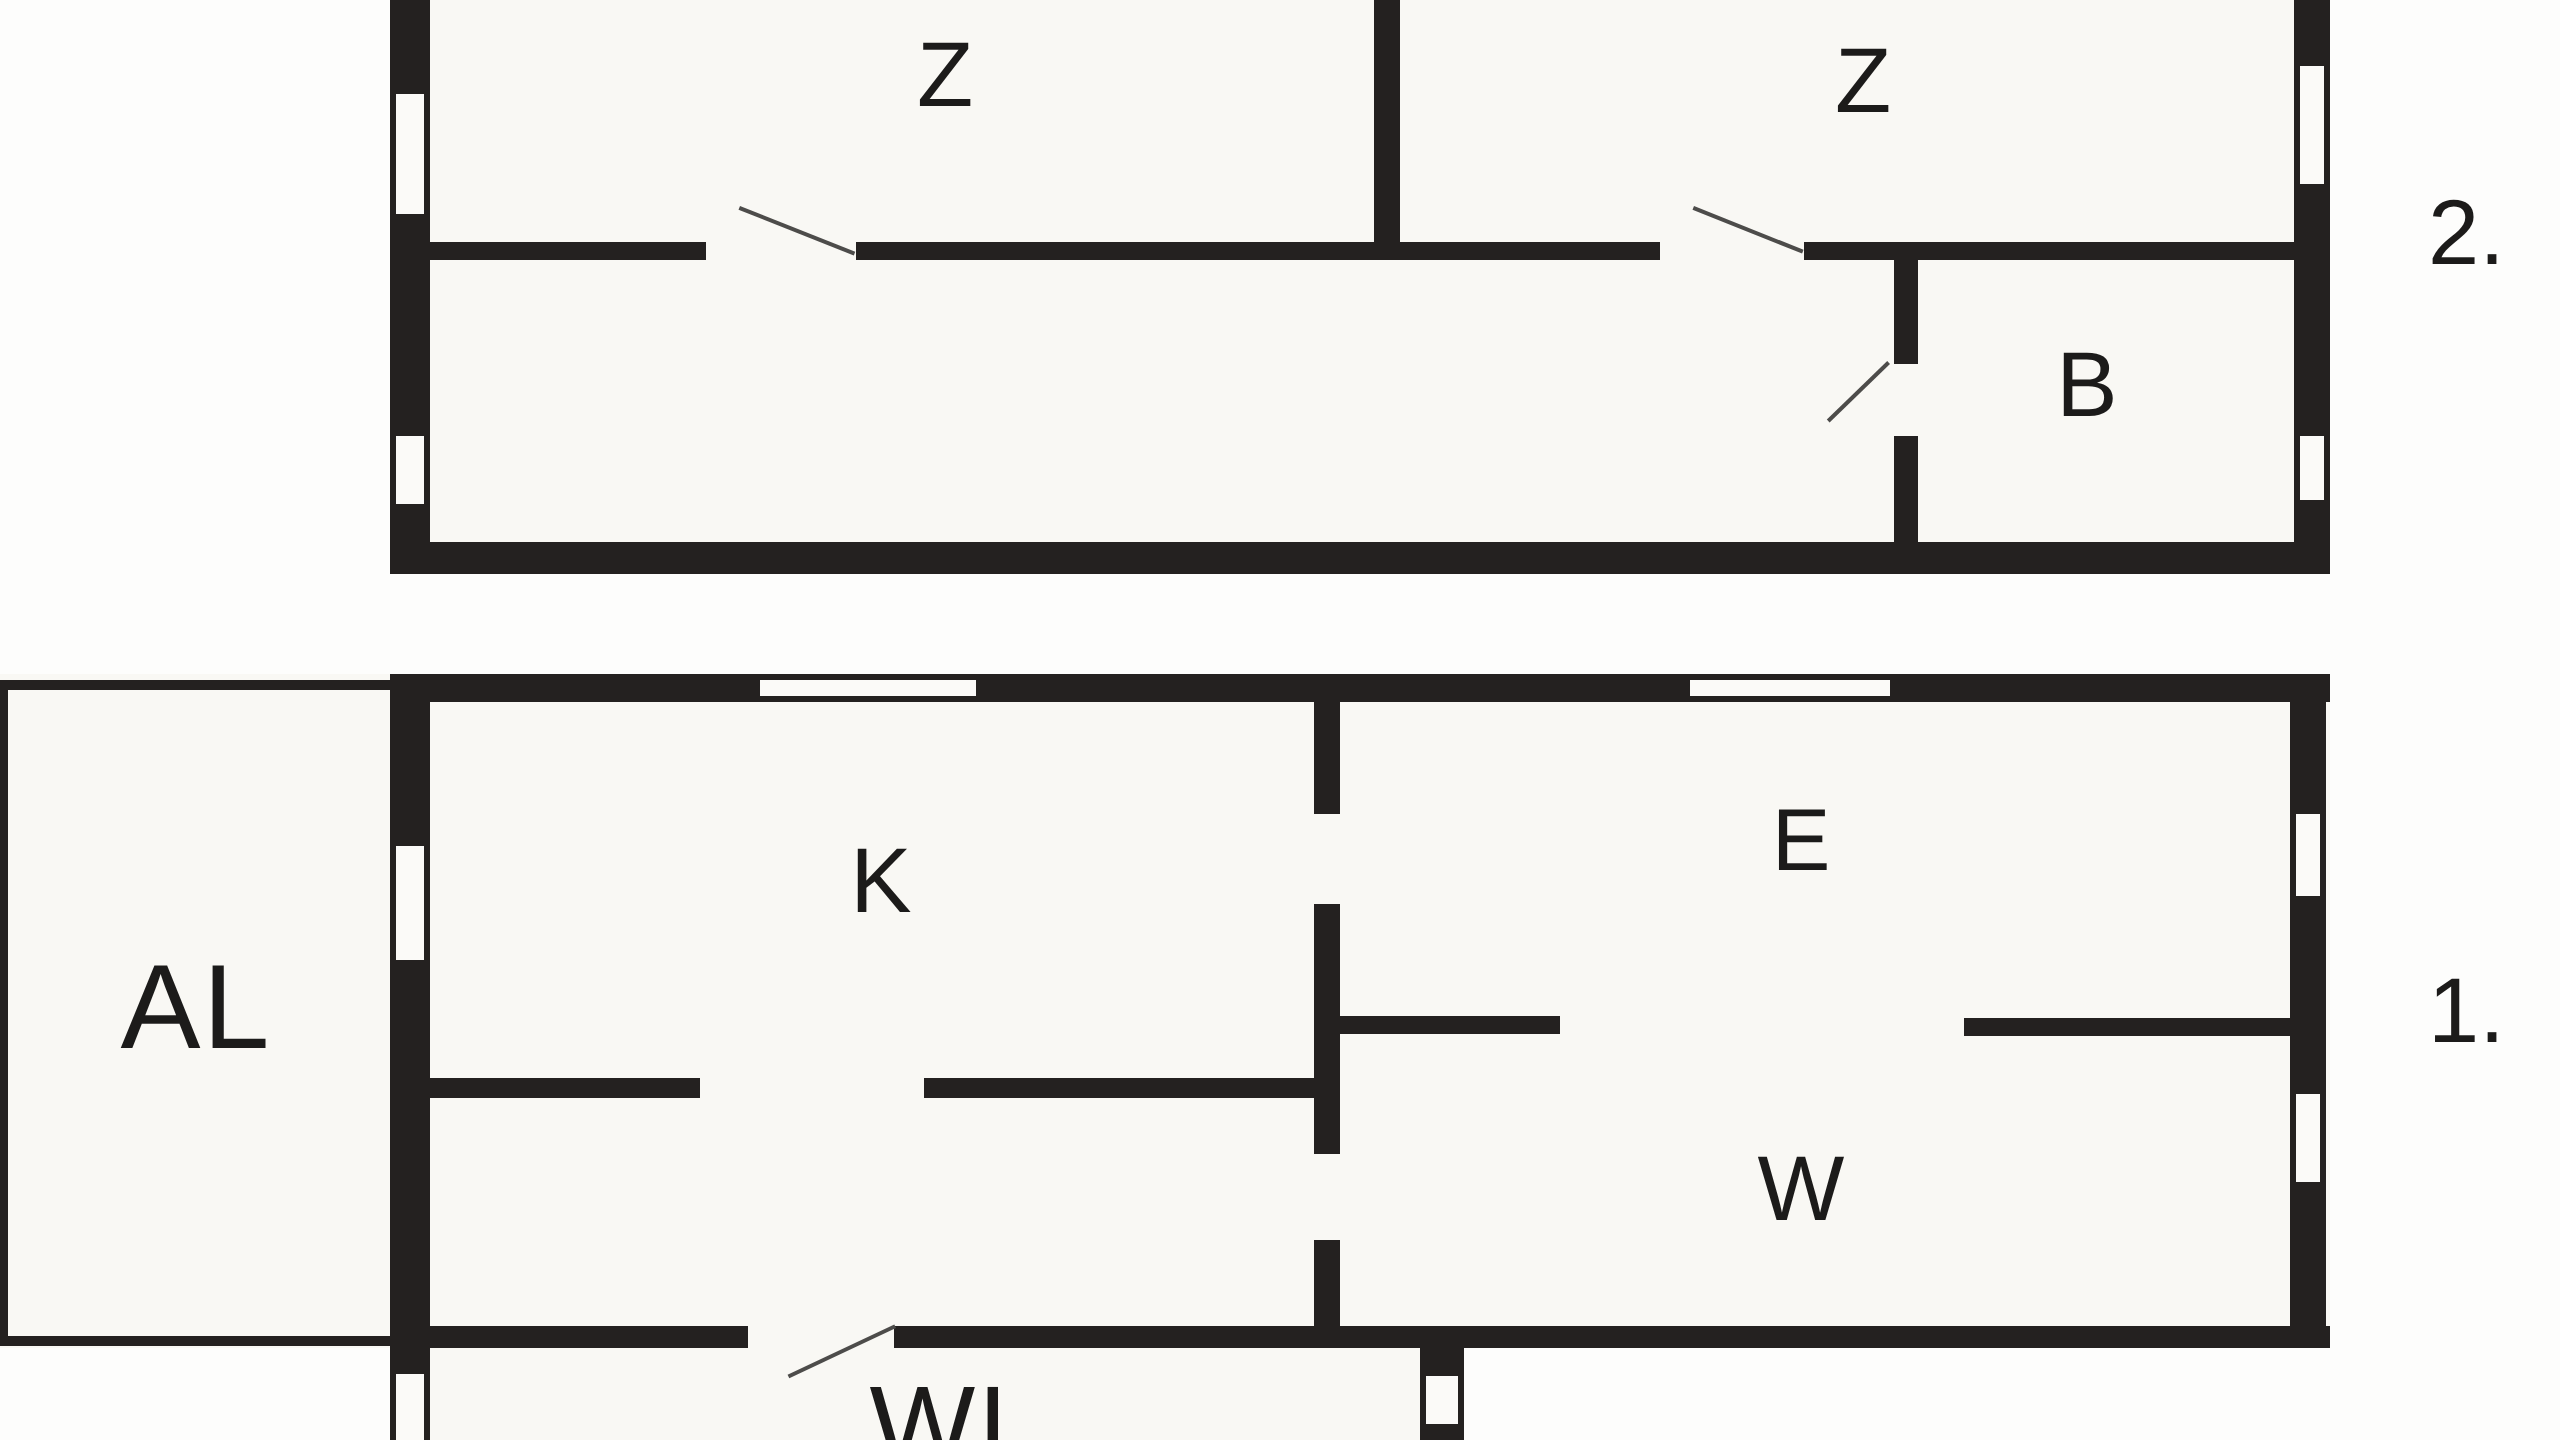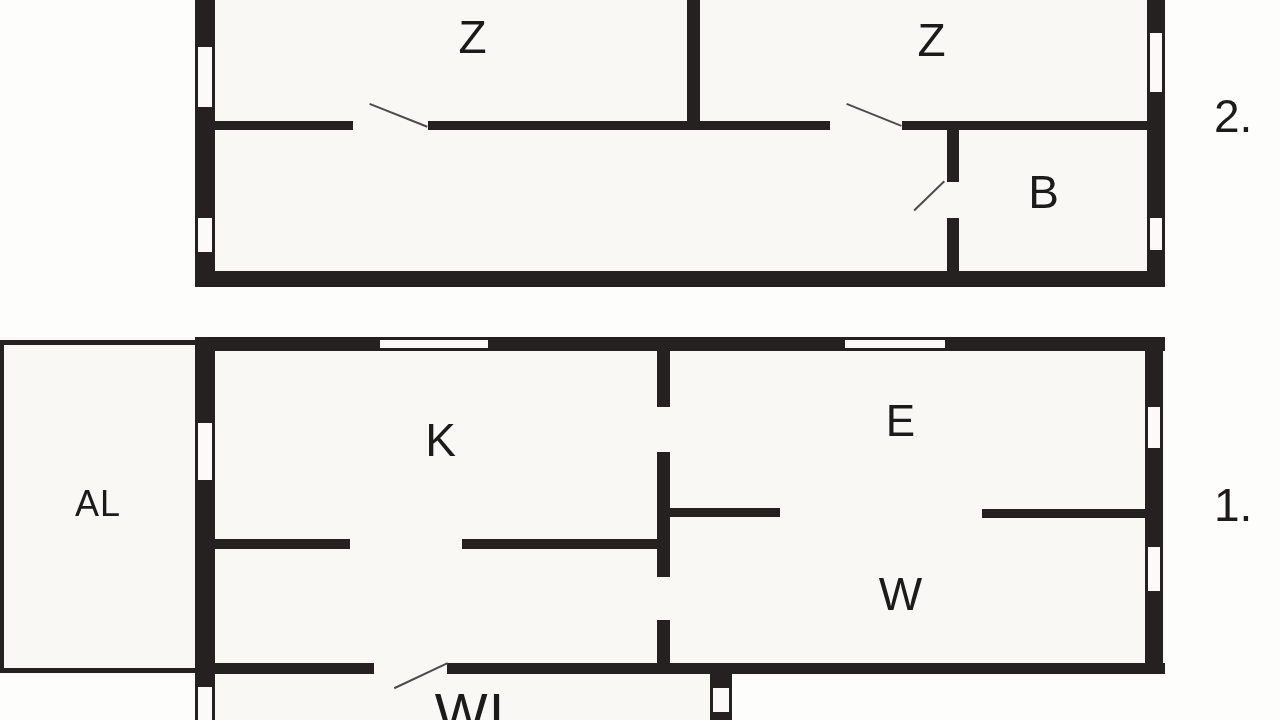--- a/index.html
+++ b/index.html
@@ -66,21 +66,21 @@
       <div class="window win-v" style="left: 1145px; top: 547px; width: 18px; height: 44px;"></div>
       <div class="window win-v" style="left: 195px; top: 687px; width: 20px; height: 33px;"></div>
       <div class="window win-v" style="left: 710px; top: 688px; width: 22px; height: 24px;"></div>
       <div class="door" style="left: 370px; top: 103px; width: 62.3939px; height: 0px; transform: rotate(0.37753rad);"></div>
       <div class="door" style="left: 847px; top: 103px; width: 59.2368px; height: 0px; transform: rotate(0.380506rad);"></div>
       <div class="door" style="left: 945px; top: 182px; width: 41.7253px; height: 0px; transform: rotate(2.37314rad);"></div>
       <div class="door" style="left: 448px; top: 664px; width: 58.6003px; height: 0px; transform: rotate(2.70084rad);"></div>
       <div class="room-label" style="left: 473px; top: 37px; font-size: 46px;">Z</div>
       <div class="room-label" style="left: 932px; top: 40px; font-size: 46px;">Z</div>
       <div class="room-label" style="left: 1044px; top: 192px; font-size: 46px;">B</div>
-      <div class="room-label" style="left: 98px; top: 504px; font-size: 36px;">AL</div>
+      <div class="room-label" style="left: 98px; top: 504px; font-size: 60px;">AL</div>
       <div class="room-label" style="left: 441px; top: 440px; font-size: 46px;">K</div>
       <div class="room-label" style="left: 901px; top: 421px; font-size: 44px;">E</div>
       <div class="room-label" style="left: 901px; top: 594px; font-size: 46px;">W</div>
       <div class="room-label" style="left: 470px; top: 713px; font-size: 56px;">WI</div>
     </div>
   <div class="floor-label floor-label-2">2.</div>
   <div class="floor-label floor-label-1">1.</div>
 </div>
 
 </body></html>

